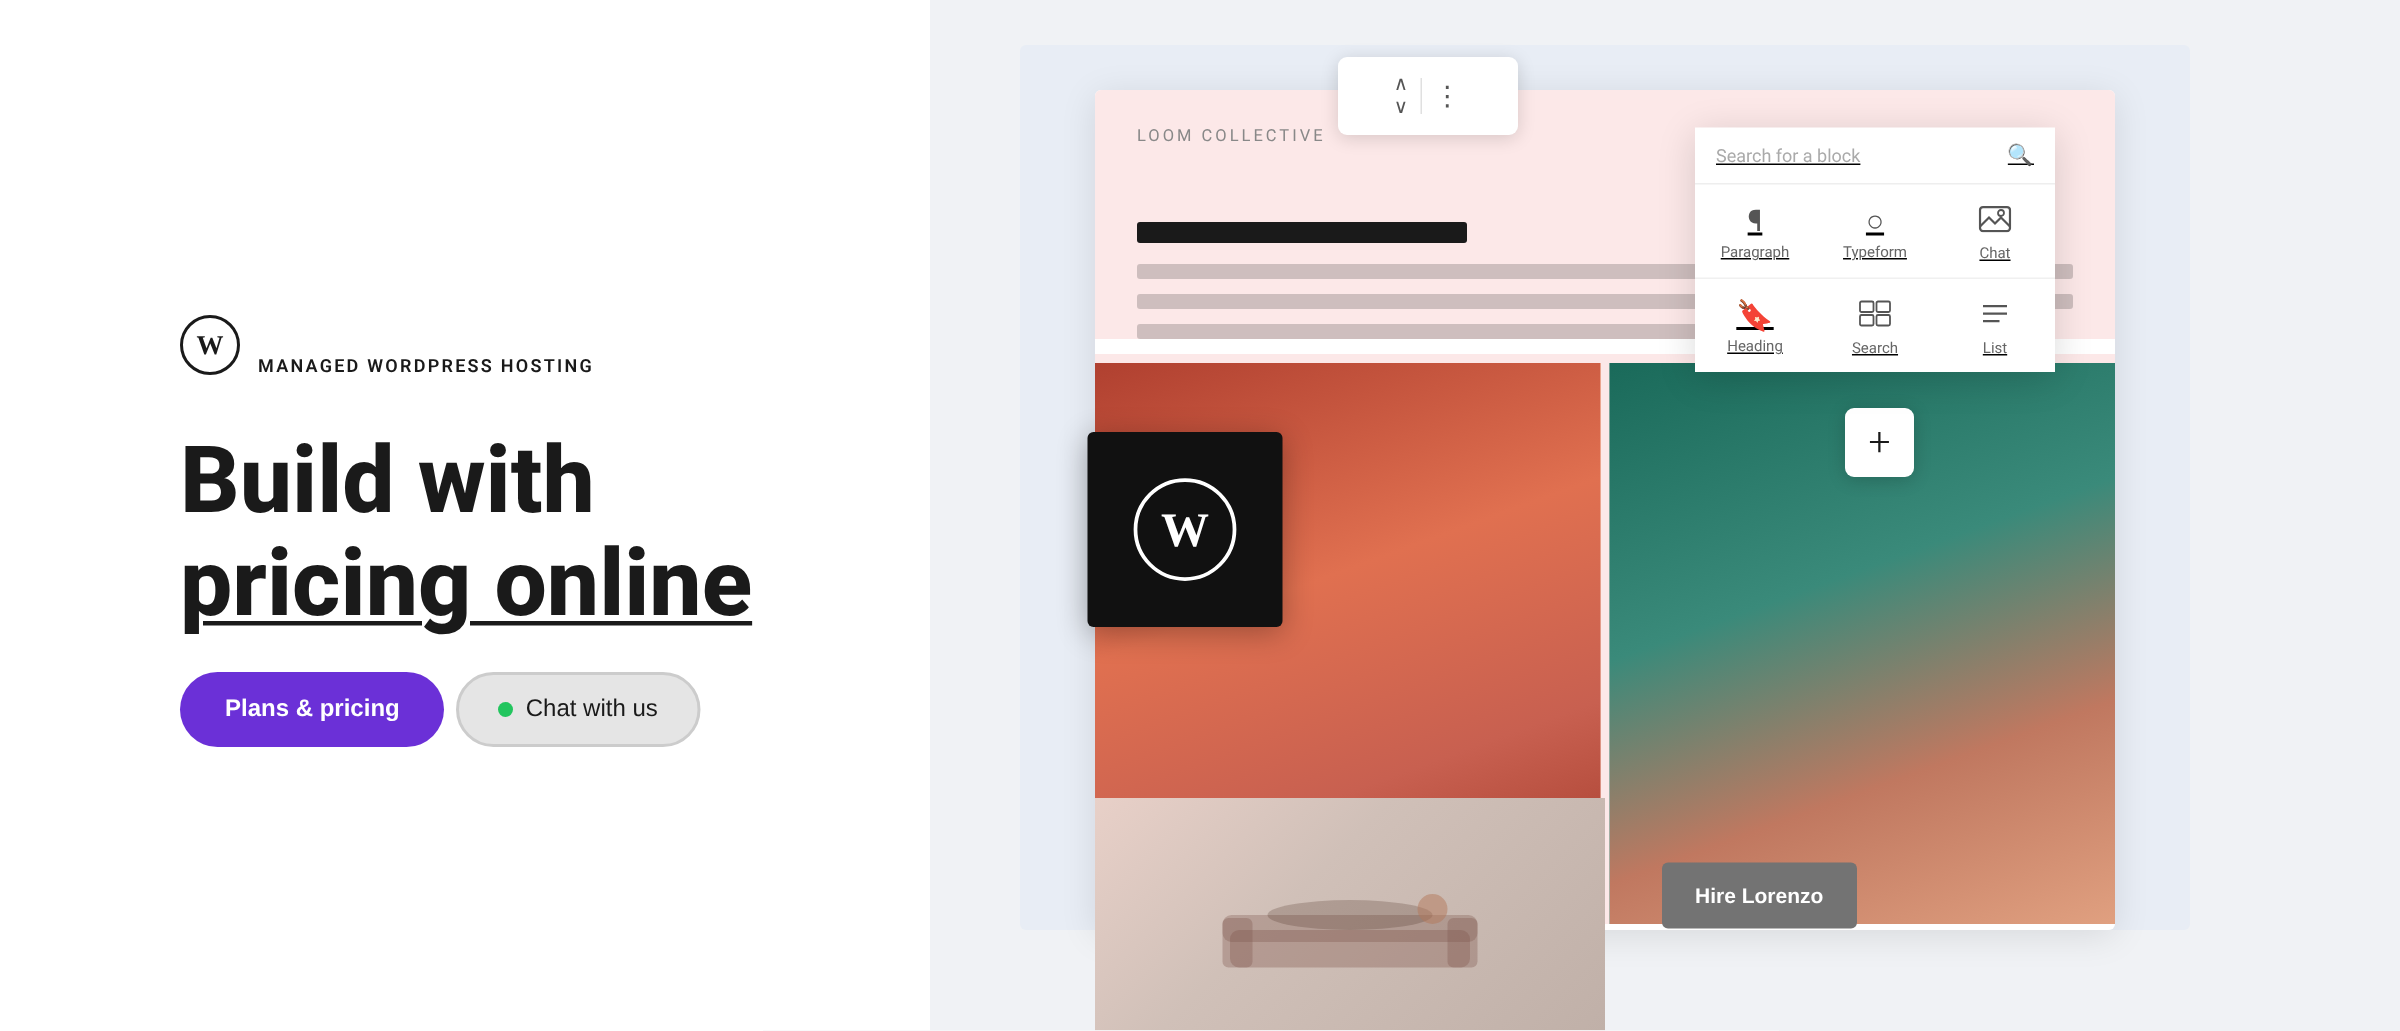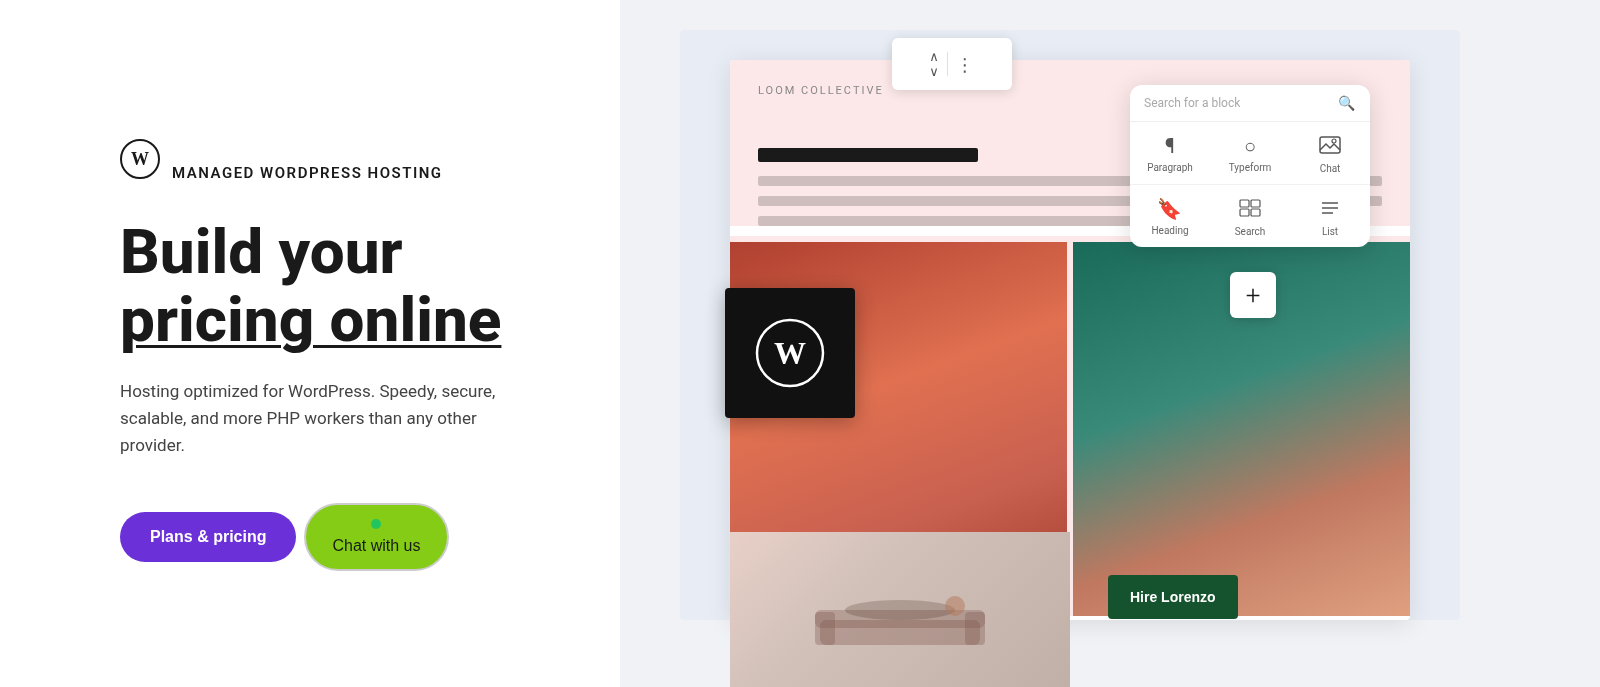--- a/index.html
+++ b/index.html
@@ -32,21 +32,21 @@
       align-items: center;
       gap: 12px;
       margin-bottom: 36px;
     }
     .wp-logo-circle {
       width: 40px;
       height: 40px;
       flex-shrink: 0;
     }
     .brand-label {
-      font-size: 15px;
+      font-size: 12px;
       font-weight: 600;
       letter-spacing: 1.5px;
       color: #1a1a1a;
       text-transform: uppercase;
       margin-top: 28px;
     }
     .headline {
       font-size: 62px;
       font-weight: 800;
       line-height: 1.1;
@@ -75,33 +75,32 @@
       color: #fff;
       border: none;
       border-radius: 40px;
       padding: 16px 30px;
       font-size: 16px;
       font-weight: 600;
       cursor: pointer;
       white-space: nowrap;
     }
     .btn-chat {
-      background: #84cc16;
+      background: #e5e5e5;
       color: #1a1a1a;
       border: 2px solid #ccc;
       border-radius: 40px;
       padding: 14px 26px;
       font-size: 16px;
       font-weight: 500;
       cursor: pointer;
       display: flex;
       align-items: center;
       gap: 8px;
       white-space: nowrap;
-      flex-direction: column;
     }
     .chat-dot {
       width: 10px;
       height: 10px;
       border-radius: 50%;
       background: #22c55e;
       flex-shrink: 0;
     }
 
     
@@ -239,24 +238,25 @@
       letter-spacing: 1px;
     }
 
     
     .block-picker {
       position: absolute;
       top: 85px;
       left: 510px;
       width: 240px;
       background: #fff;
-      border-radius: 12px;
+      border-radius: 0;
       box-shadow: 0 4px 24px rgba(0,0,0,0.15);
       z-index: 30;
       overflow: hidden;
+      text-decoration: underline;
     }
     .block-search {
       display: flex;
       align-items: center;
       padding: 10px 14px;
       border-bottom: 1px solid #eee;
       gap: 8px;
     }
     .block-search-input {
       font-size: 12px;
@@ -326,21 +326,21 @@
       font-weight: 300;
       color: #1a1a1a;
       cursor: pointer;
     }
 
     
     .hire-btn {
       position: absolute;
       bottom: 68px;
       left: 488px;
-      background: #14532d;
+      background: #737373;
       color: #fff;
       border: none;
       border-radius: 4px;
       padding: 14px 22px;
       font-size: 14px;
       font-weight: 700;
       cursor: pointer;
       z-index: 25;
       white-space: nowrap;
     }
@@ -376,25 +376,24 @@
     <div class="brand-row">
 
       <svg class="wp-logo-circle" viewBox="0 0 40 40" fill="none" xmlns="http://www.w3.org/2000/svg">
         <circle cx="20" cy="20" r="19" stroke="#1a1a1a" stroke-width="2" fill="none"></circle>
         <text x="20" y="26" text-anchor="middle" font-size="18" font-weight="900" fill="#1a1a1a" font-family="Georgia, serif">W</text>
       </svg>
       <span class="brand-label">MANAGED WORDPRESS HOSTING</span>
     </div>
 
     <h1 class="headline">
-      <span>Build your</span><br>
+      <span>Build with</span><br>
       <span class="underline">pricing online</span>
     </h1>
 
-    <p class="subheadline">Hosting optimized for WordPress. Speedy, secure, scalable, and more PHP workers than any other provider.</p>
 
     <div class="cta-row">
       <button class="btn-primary">Plans &amp; pricing</button>
       <button class="btn-chat">
         <span class="chat-dot"></span>
         <span>Chat with us</span>
       </button>
     </div>
 
   </div>

